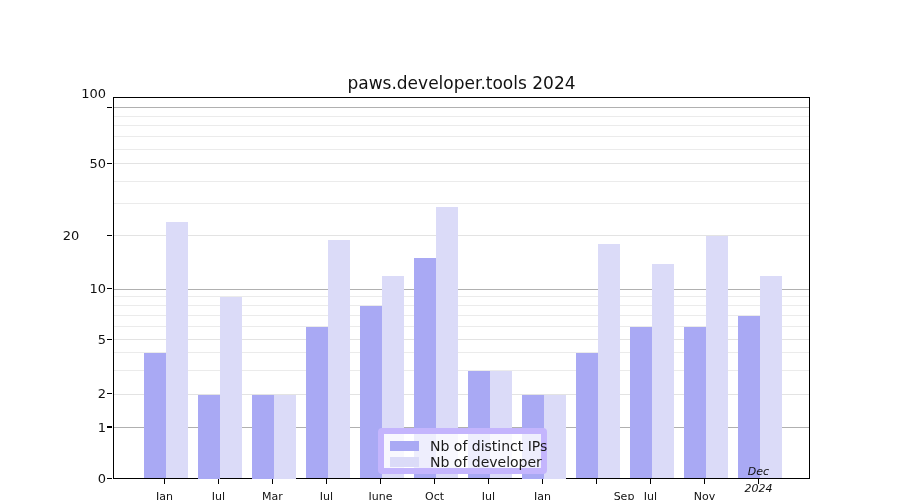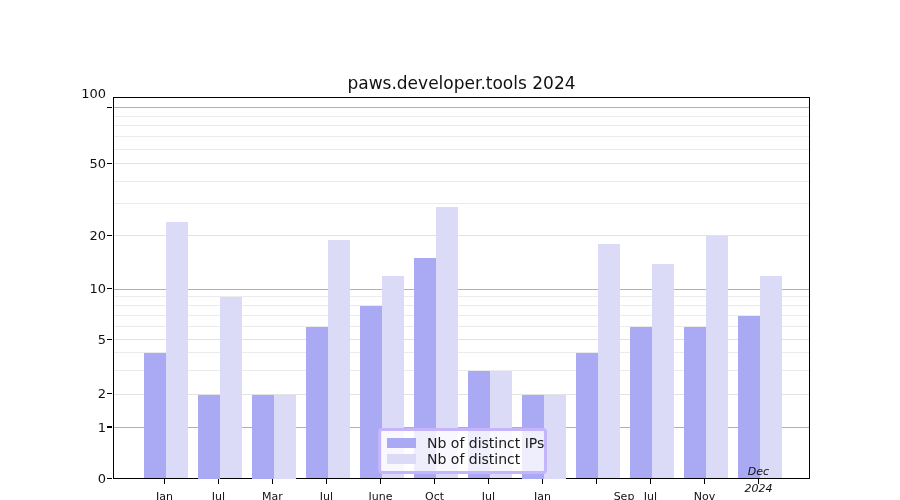--- a/index.html
+++ b/index.html
@@ -25,21 +25,21 @@
   .ytick-label{
     position:absolute;left:36px;width:70px;text-align:right;
     font-size:13px;line-height:13px;color:#111;
   }
   .xtick-label{
     position:absolute;width:64px;text-align:center;
     font-size:11px;line-height:17px;color:#111;white-space:pre-line;
   }
   #legend{
     position:absolute;left:378px;top:391px;width:169px;height:46px;
-    background:rgba(255,255,255,0.8);border:3px solid #c4b5fd;border-radius:4px;
+    background:rgba(255,255,255,0.8);border:6px solid #c4b5fd;border-radius:4px;
     box-sizing:border-box;padding:4px 8px 4px 6px;display:flex;
     flex-direction:column;justify-content:space-around;z-index:5;
   }
   .legend-row{display:flex;align-items:center;height:19px;}
   .legend-swatch{width:29px;height:9.5px;margin-right:11px;flex:0 0 auto;}
   .legend-label{font-size:14px;color:#1a1a1a;white-space:nowrap;}
 </style>
 </head>
 <body>
 
@@ -98,21 +98,21 @@
       <div class="ytick-label" style="top: 435px;">0</div>
       <div class="ytick" style="left: 107px; top: 389.25px;"></div>
       <div class="ytick-label" style="top: 383.5px;">1</div>
       <div class="ytick" style="left: 107px; top: 355.75px;"></div>
       <div class="ytick-label" style="top: 350px;">2</div>
       <div class="ytick" style="left: 107px; top: 301.55px;"></div>
       <div class="ytick-label" style="top: 295.8px;">5</div>
       <div class="ytick" style="left: 107px; top: 250.75px;"></div>
       <div class="ytick-label" style="top: 245px;">10</div>
       <div class="ytick" style="left: 107px; top: 197.55px;"></div>
-      <div class="ytick-label" style="top: 191.8px;">20</div>
+      <div class="ytick-label" style="top: 191.8px; text-align: center;">20</div>
       <div class="ytick" style="left: 107px; top: 125.55px;"></div>
       <div class="ytick-label" style="top: 119.8px;">50</div>
       <div class="ytick" style="left: 107px; top: 69.55px;"></div>
       <div class="ytick-label" style="top: 50px;">100</div>
       <div class="xtick" style="left: 163.75px; top: 441.5px;"></div>
       <div class="xtick-label" style="left: 132.5px; top: 450.5px;">Jan
 2024</div>
       <div class="xtick" style="left: 217.75px; top: 441.5px;"></div>
       <div class="xtick-label" style="left: 186.5px; top: 450.5px;">Jul
 2024</div>
@@ -148,17 +148,17 @@
 2024</div>
     </div>
 
   <div id="legend">
     <div class="legend-row">
       <span class="legend-swatch" style="background: rgb(169, 169, 244);"></span>
       <span class="legend-label">Nb of distinct IPs</span>
     </div>
     <div class="legend-row">
       <span class="legend-swatch" style="background: rgb(219, 219, 248);"></span>
-      <span class="legend-label">Nb of distinct</span>
+      <span class="legend-label">Nb of developer</span>
     </div>
   </div>
 
 </div>
 
 </body></html>

